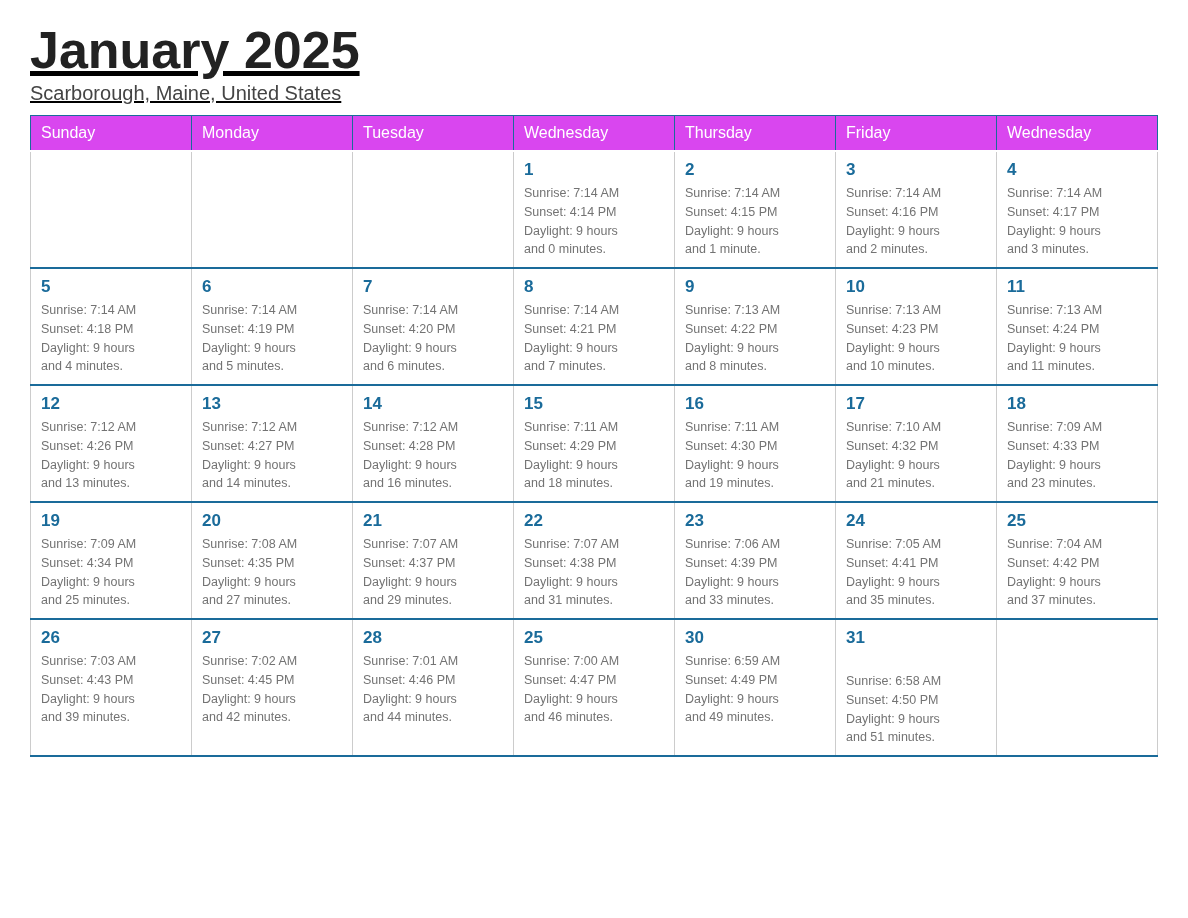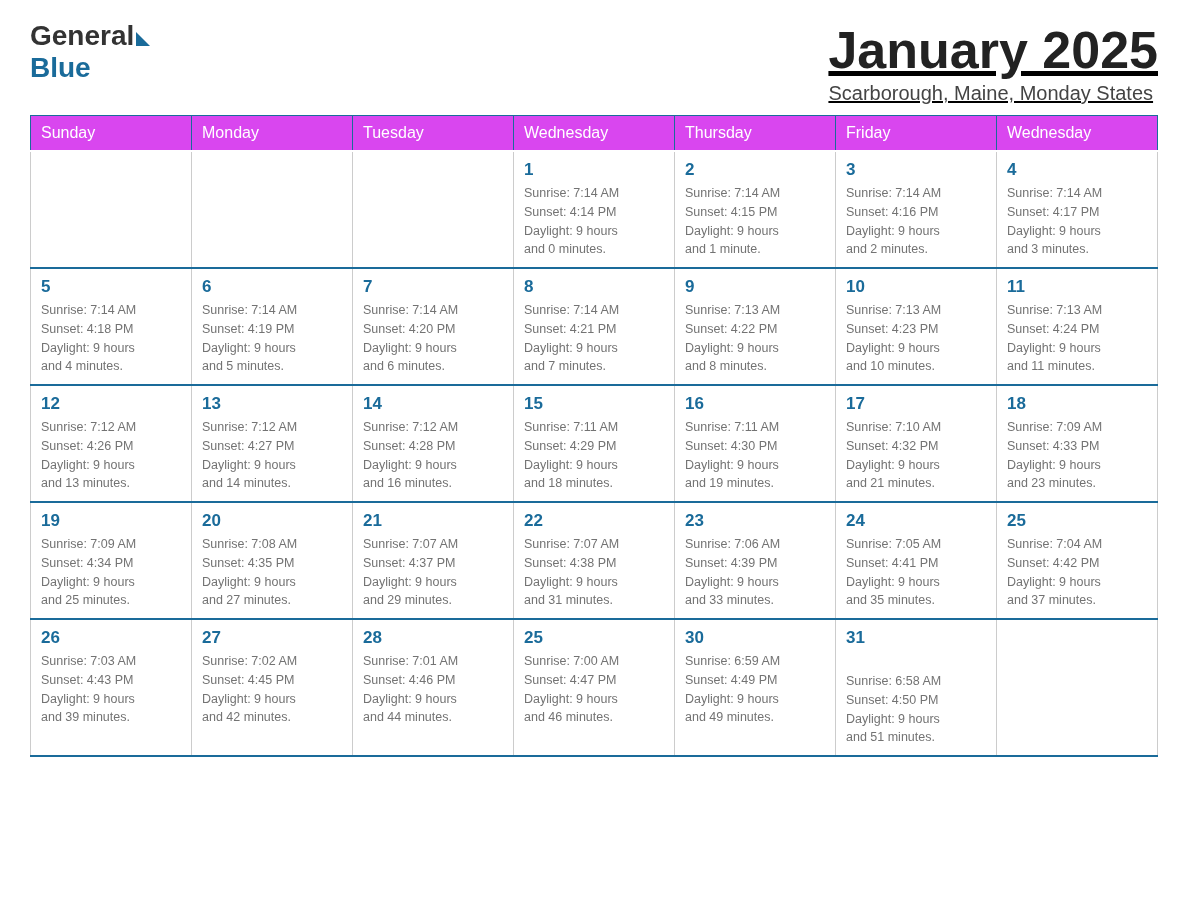--- a/index.html
+++ b/index.html
@@ -103,30 +103,23 @@
       border-bottom: 2px solid #fff;
     }
     .row-separator td {
       border-top: 2px solid #1a6b9a;
     }
   </style>
 </head>
 <body>
 
 <div class="header">
-  <div class="logo">
-    <div class="logo-text">
-      <span class="logo-general">General</span>
-      <div class="logo-arrow"></div>
-    </div>
-    <span class="logo-blue">Blue</span>
-  </div>
   <div class="title-section">
     <div class="month-title">January 2025</div>
-    <div class="location">Scarborough, Maine, Monday States</div>
+    <div class="location">Scarborough, Maine, United States</div>
   </div>
 </div>
 
 <table class="calendar">
   <thead>
     <tr>
     <th>Sunday</th>
         <th>Monday</th>
         <th>Tuesday</th>
         <th>Wednesday</th>

